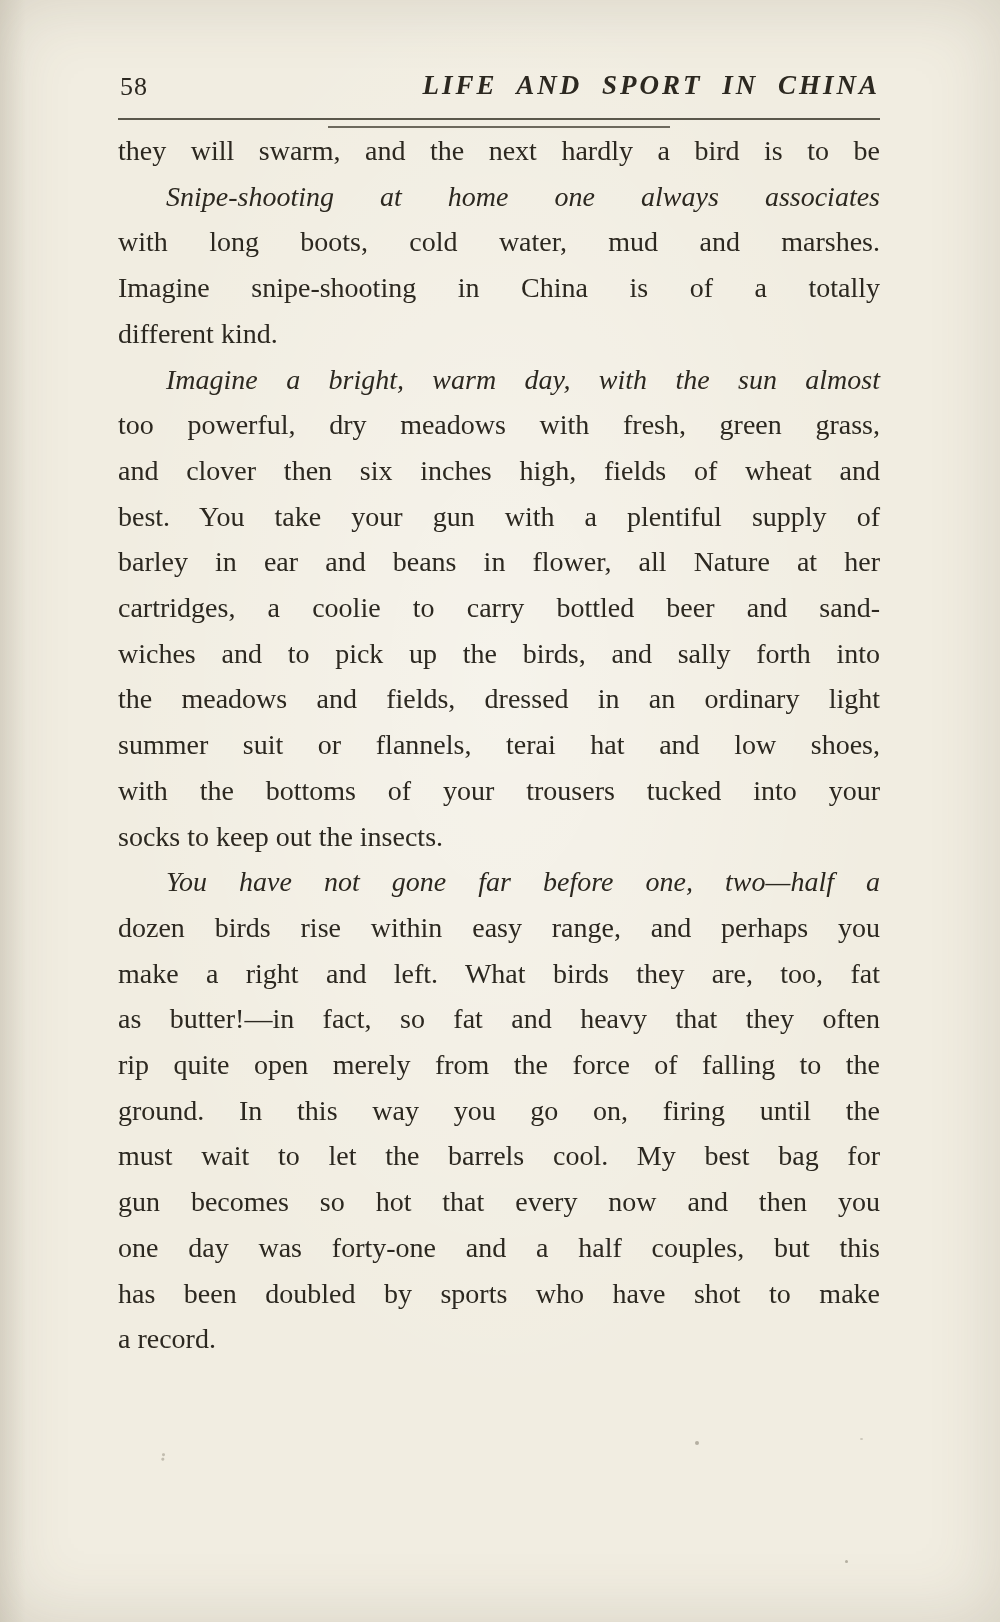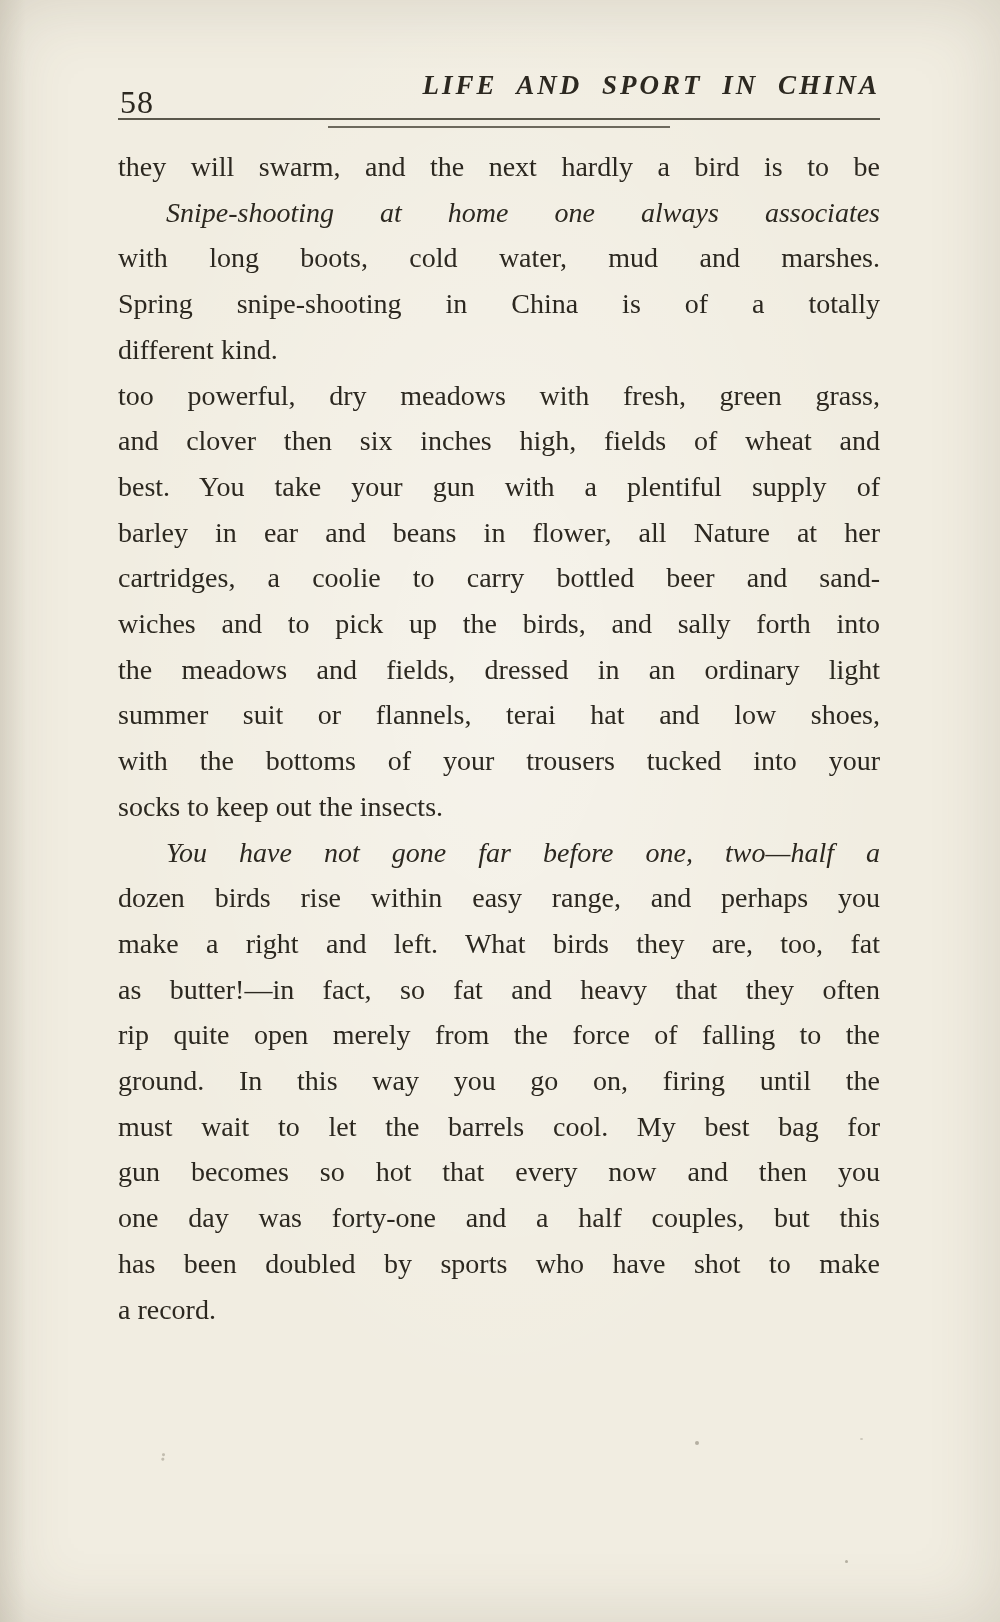--- a/index.html
+++ b/index.html
@@ -27,22 +27,22 @@
     width: 762px;
   }
 
   .header-row {
     position: relative;
     height: 34px;
   }
   .page-number {
     position: absolute;
     left: 2px;
-    top: 14px;
-    font-size: 32px;
+    top: 2px;
+    font-size: 26px;
     letter-spacing: 1px;
   }
   .running-head {
     text-align: right;
     font-style: italic;
     font-weight: 700;
     font-size: 27px;
     letter-spacing: 3px;
     word-spacing: 10px;
     white-space: nowrap;
@@ -56,21 +56,20 @@
   }
   .rule-secondary {
     width: 342px;
     height: 2px;
     margin: 6px auto 0 auto;
     background: #403c30;
     opacity: 0.75;
   }
 
   .body-text {
-    margin-top: 16px;
     font-size: 28px;
   }
   .line {
     line-height: 45.7px;
     text-align: justify;
     text-align-last: justify;
     white-space: normal;
   }
   .line.last { text-align-last: left; }
   .line.indent { text-indent: 48px; font-style: italic; }
@@ -99,22 +98,23 @@
       <div class="running-head">LIFE AND SPORT IN CHINA</div>
     </div>
 
     <div class="rule-main"></div>
     <div class="rule-secondary"></div>
 
     <div class="body-text">
         <div class="line">they will swarm, and the next hardly a bird is to be</div>
         <div class="line indent">Snipe-shooting at home one always associates</div>
         <div class="line">with long boots, cold water, mud and marshes.</div>
-        <div class="line">Spring snipe-shooting in China is of a totally</div>
+        <div class="line">Imagine snipe-shooting in China is of a totally</div>
         <div class="line last">different kind.</div>
+        <div class="line indent">Imagine a bright, warm day, with the sun almost</div>
         <div class="line">too powerful, dry meadows with fresh, green grass,</div>
         <div class="line">and clover then six inches high, fields of wheat and</div>
         <div class="line">best. You take your gun with a plentiful supply of</div>
         <div class="line">barley in ear and beans in flower, all Nature at her</div>
         <div class="line">cartridges, a coolie to carry bottled beer and sand-</div>
         <div class="line">wiches and to pick up the birds, and sally forth into</div>
         <div class="line">the meadows and fields, dressed in an ordinary light</div>
         <div class="line">summer suit or flannels, terai hat and low shoes,</div>
         <div class="line">with the bottoms of your trousers tucked into your</div>
         <div class="line last">socks to keep out the insects.</div>

